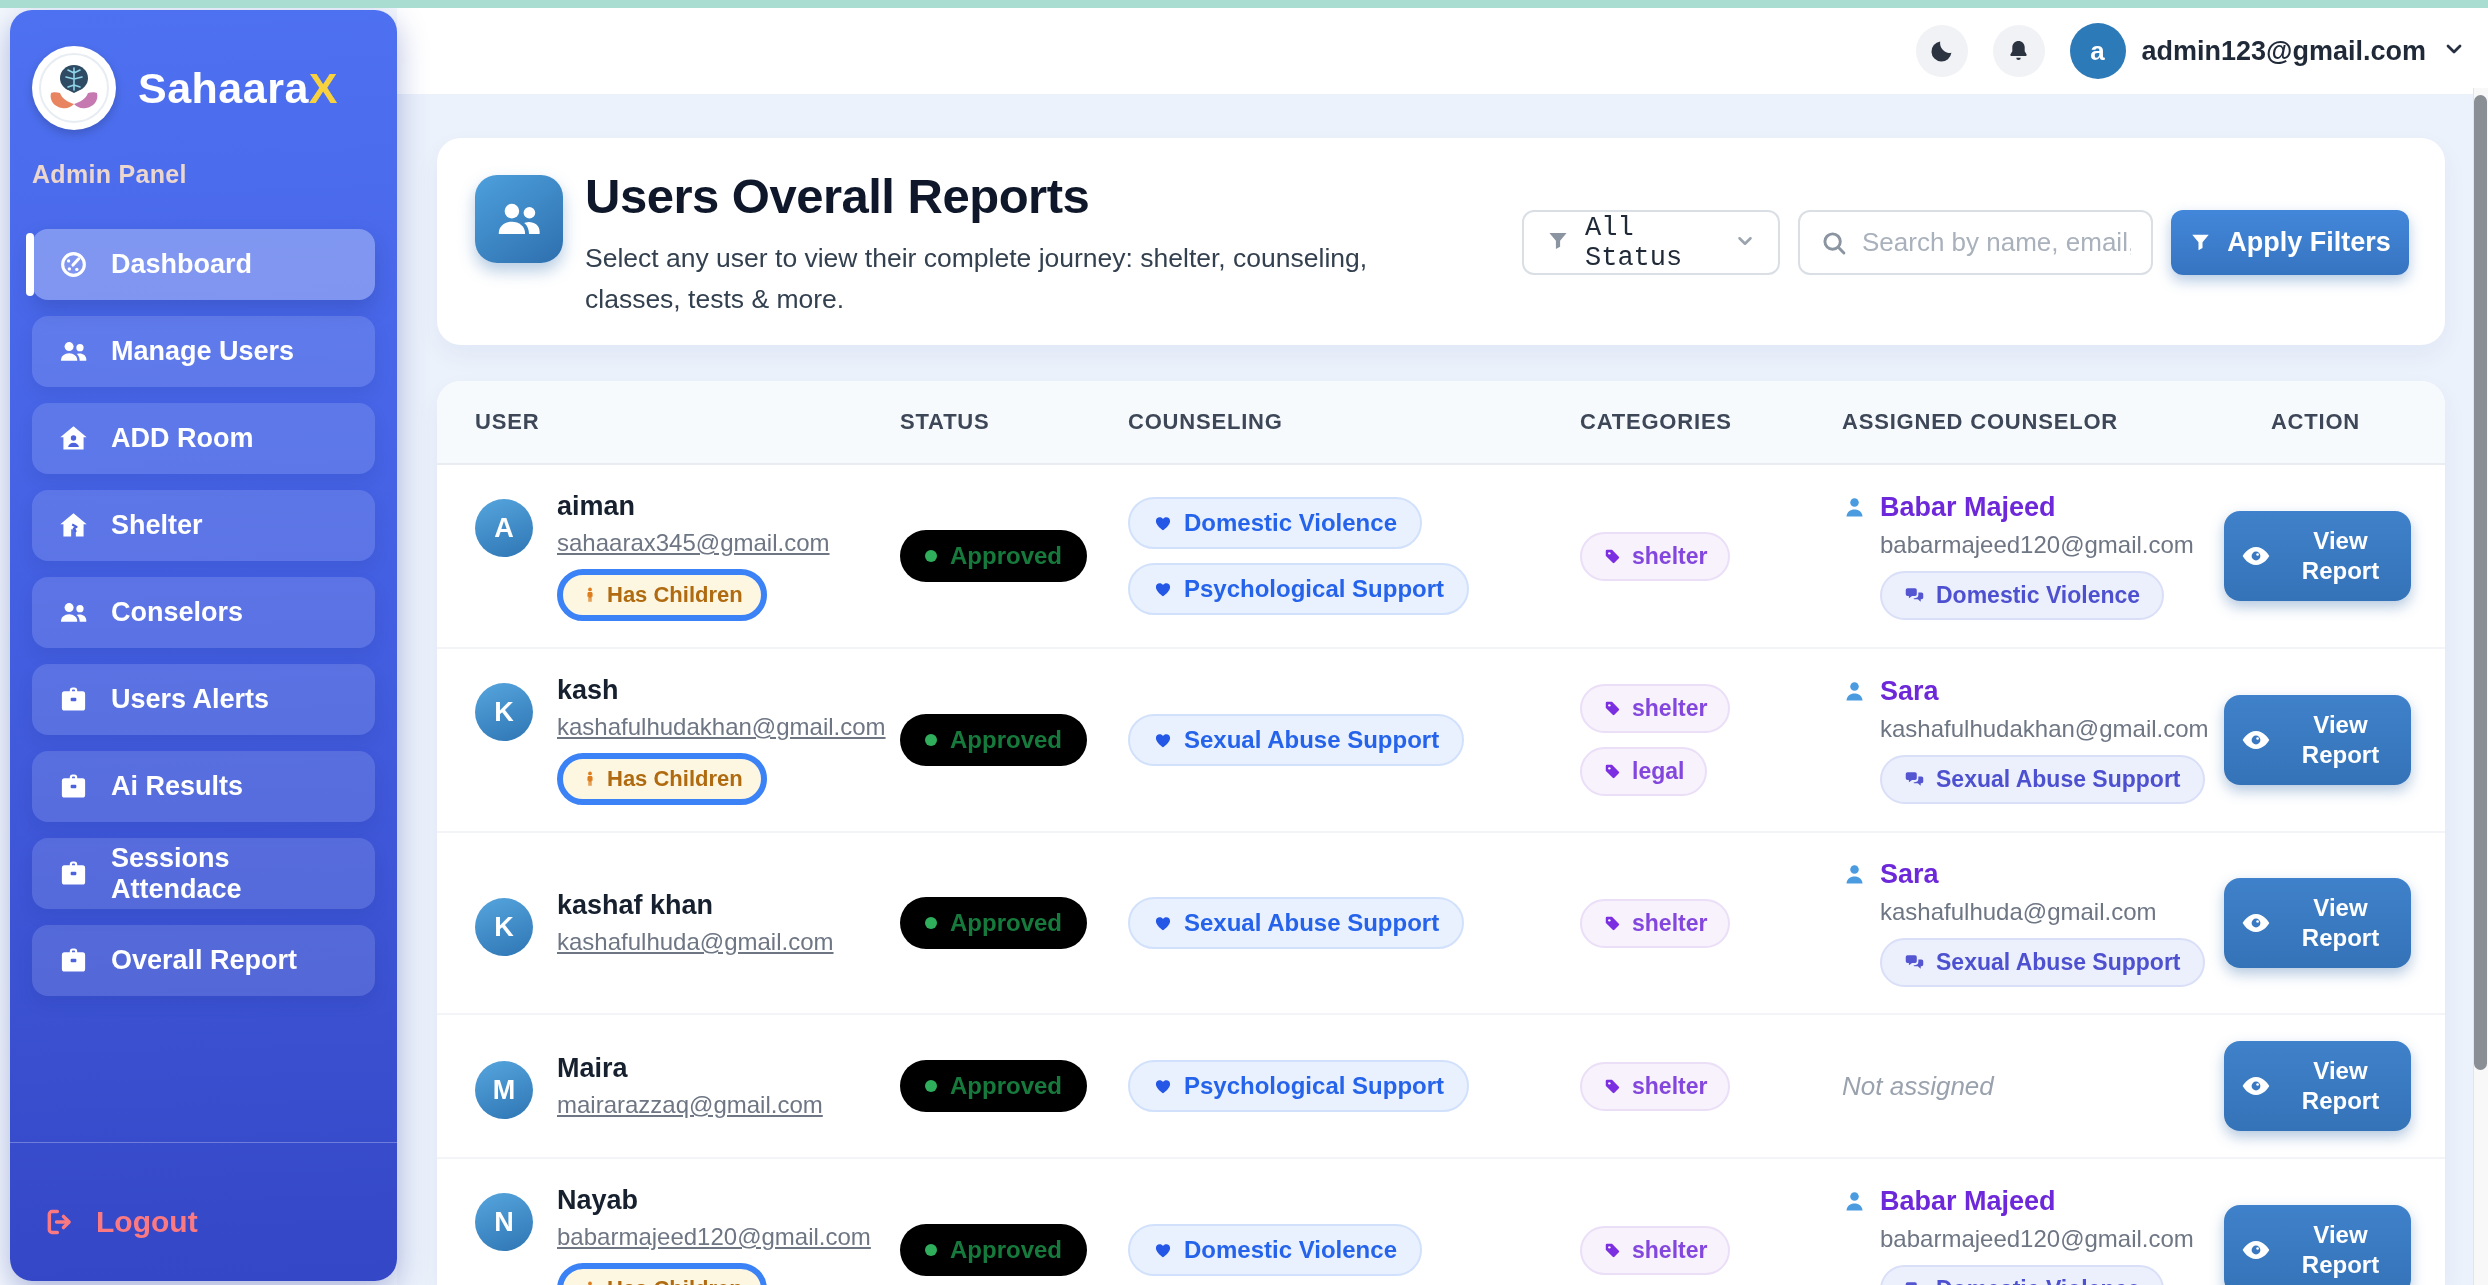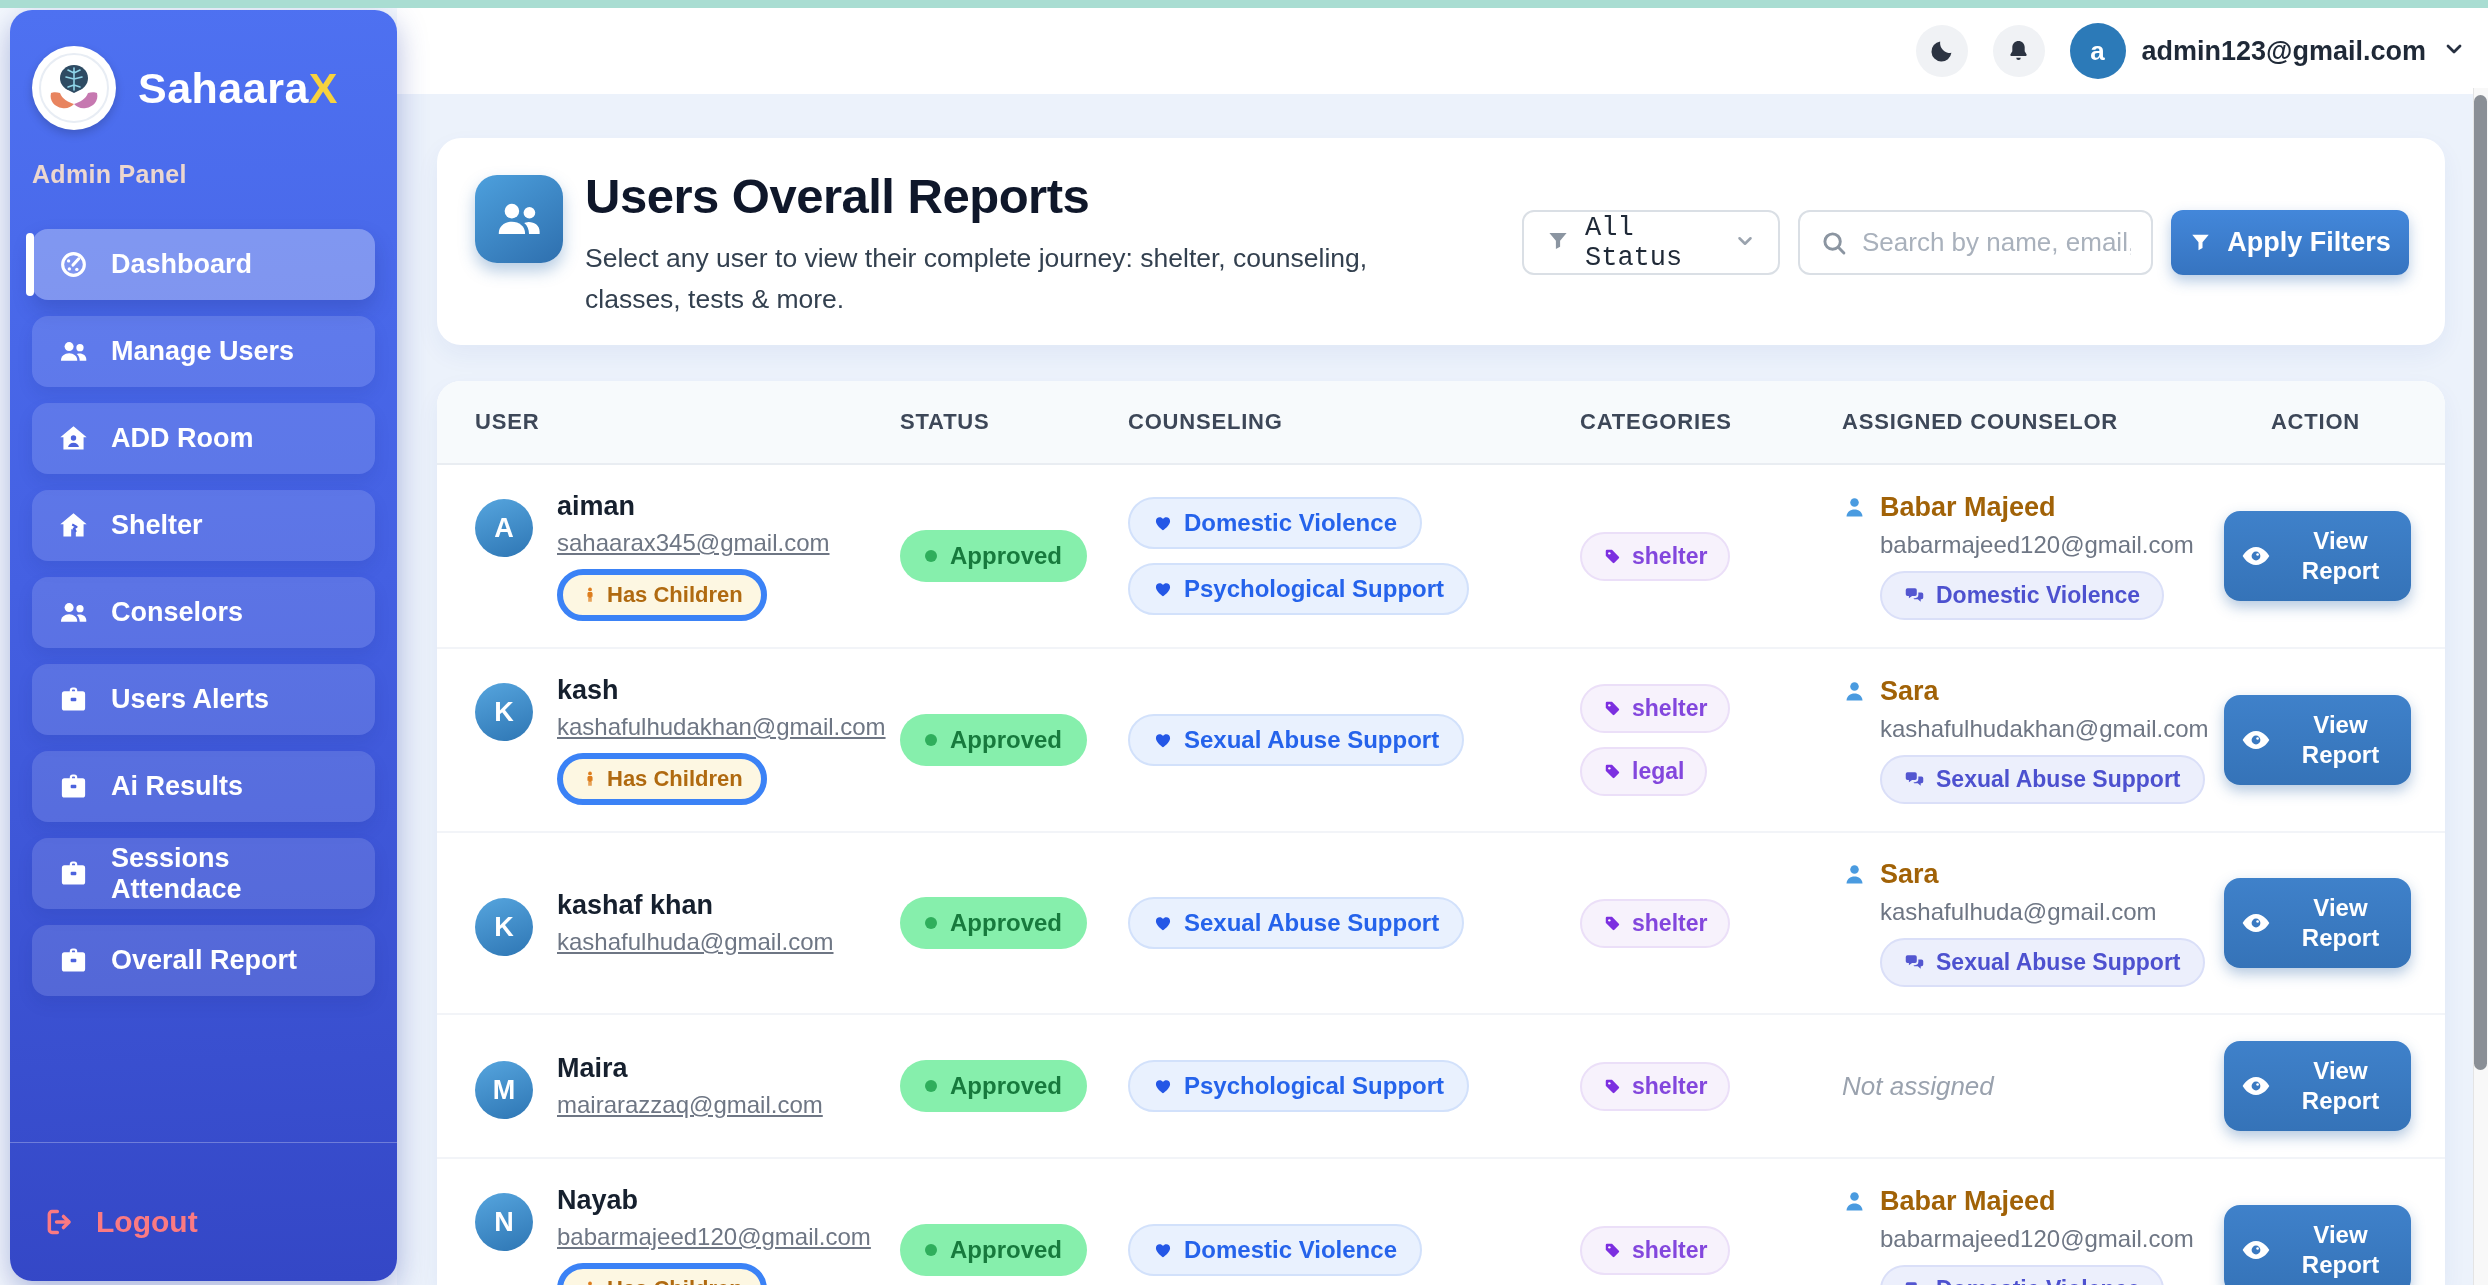--- a/index.html
+++ b/index.html
@@ -91,37 +91,37 @@
     background:linear-gradient(160deg,#56a5de 0%,#2e76b4 100%); color:#fff; display:flex; align-items:center;
     justify-content:center; font-size:27px; font-weight:600; }
   .uinfo { display:flex; flex-direction:column; align-items:flex-start; }
   .uname { font-size:27px; font-weight:700; color:#16202e; }
   .uemail { font-size:24px; color:#6e7684; margin-top:7px;text-decoration:underline; }
   .badge-children { margin-top:12px; display:inline-flex; align-items:center; gap:8px; padding:7px 18px;
     border-radius:999px; background:#fdf7e2; border:6px solid #3b82f6; color:#b06a10; font-size:22px; font-weight:600; }
   .badge-children svg { width:18px; height:18px; color:#dd7d1d; }
   
   .status-pill { display:inline-flex; align-items:center; gap:13px; padding:12px 25px; border-radius:999px;
-    background:#86efac; color:#177a3d; font-size:24px; font-weight:700; }
+    background:#000000; color:#177a3d; font-size:24px; font-weight:700; }
   .status-dot { width:12px; height:12px; border-radius:50%; background:#2fae5c; }
   
   .ccell { display:flex; flex-direction:column; align-items:flex-start; gap:14px; }
   .c-pill { display:inline-flex; align-items:center; gap:11px; padding:10px 23px; border-radius:999px;
     background:#e9f1fe; border:2px solid #d2e1fb; color:#2563eb; font-size:24px; font-weight:600; }
   .c-pill svg { width:20px; height:20px; color:#2457e6; }
   
   .gcell { display:flex; flex-direction:column; align-items:flex-start; gap:14px; }
   .cat-pill { display:inline-flex; align-items:center; gap:10px; padding:9px 21px; border-radius:999px;
     background:#f7f2fc; border:2px solid #ebdff8; color:#8347dd; font-size:23px; font-weight:600; }
   .cat-pill svg { width:19px; height:19px; color:#7c2fe0; }
   
   .kcell { display:flex; flex-direction:column; align-items:flex-start; }
   .k-top { display:flex; align-items:center; gap:13px; }
   .k-top svg { width:25px; height:25px; color:#4a9be0; }
-  .k-name { font-size:27px; font-weight:700; color:#a16207; }
+  .k-name { font-size:27px; font-weight:700; color:#6d28d9; }
   .k-email { font-size:24px; color:#6e7684; margin:8px 0 12px 38px; }
   .k-pill { margin-left:38px; display:inline-flex; align-items:center; gap:11px; padding:9px 22px;
     border-radius:999px; background:#eceffc; border:2px solid #dadff8; color:#4d51cf; font-size:23px; font-weight:600; }
   .k-pill svg { width:21px; height:21px; color:#5356d0; }
   .not-assigned { font-size:26px; color:#9aa2ae; font-style:italic; }
   
   .acell { justify-self:end; }
   .view-btn { width:187px; min-height:90px; border:none; border-radius:16px;
     background:linear-gradient(180deg,#3f81ca,#3573b8); color:#fff; display:flex; align-items:center;
     gap:14px; padding:12px 16px; cursor:pointer; font-family:"Liberation Sans","DejaVu Sans",sans-serif;

